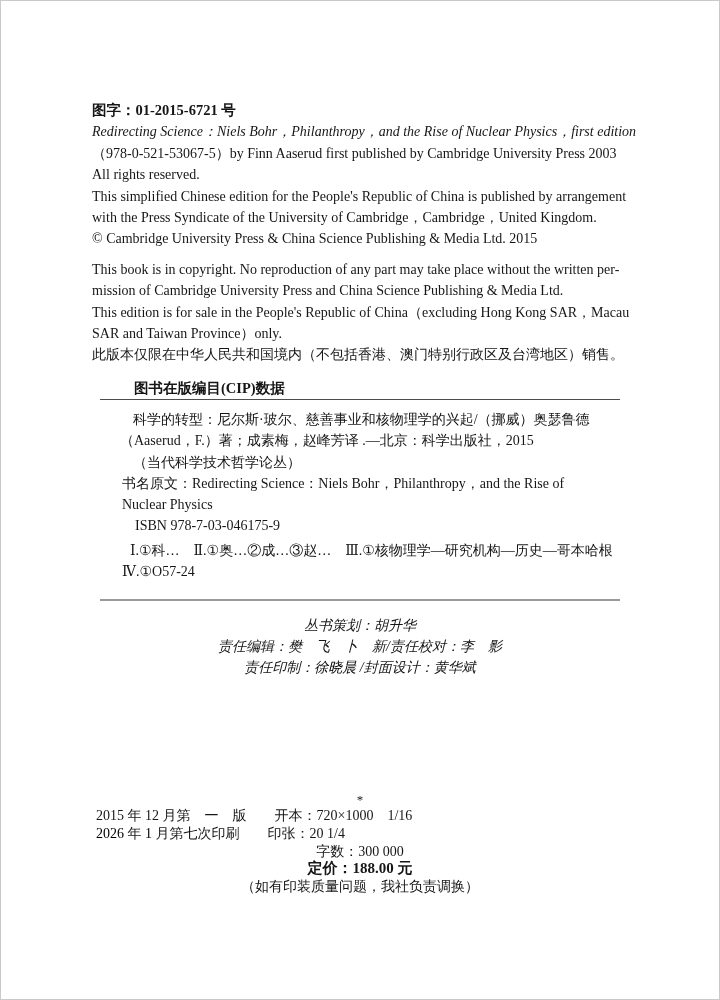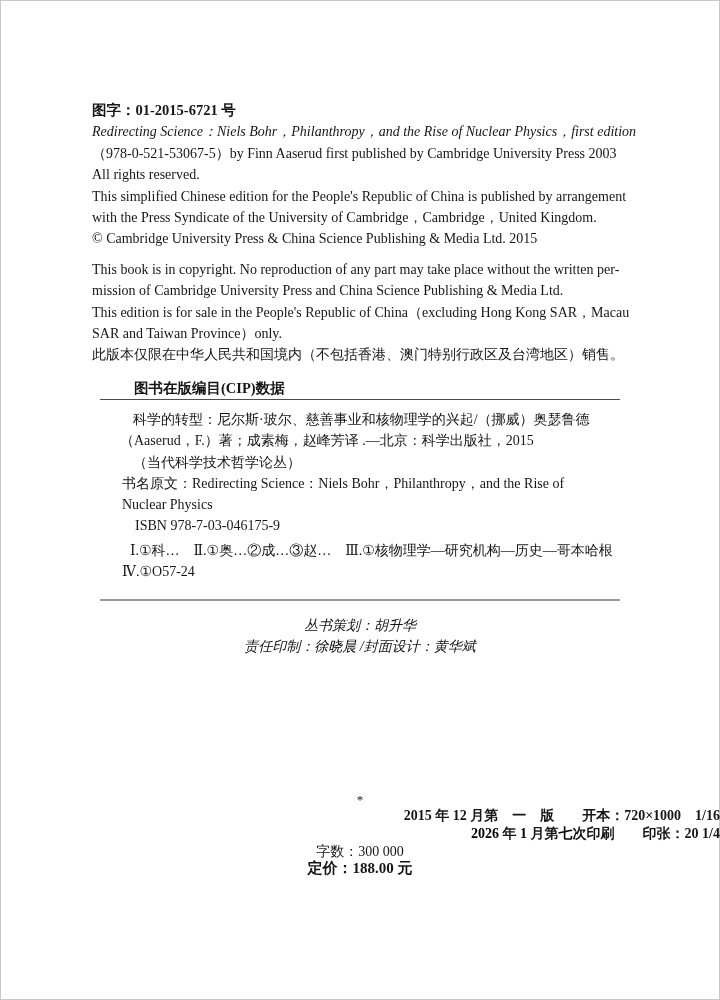--- a/index.html
+++ b/index.html
@@ -41,21 +41,21 @@
   .addr{font-size:12px;margin-top:3px;}
   .post{font-size:12px;margin-top:2px;}
   .url{font-size:12.5px;margin-top:1px;}
   .printer{margin-top:4px;}
   .printer-co{font-weight:700;font-style:italic;font-size:15px;letter-spacing:1px;}
   .printer-suffix{font-size:15px;margin-left:8px;font-style:normal;}
   .dist{font-size:14.5px;margin-top:5px;}
   
   .edition{position:absolute;left:0;top:793px;width:720px;text-align:center;font-size:14px;line-height:17.8px;}
   .star{font-size:13px;line-height:14px;}
-  .ed-left{text-align:right;padding-left:96px;font-weight:bold;}
+  .ed-left{text-align:left;padding-left:96px;}
   .price{font-weight:700;font-size:15px;}
 </style>
 </head>
 <body>
 
 <div class="page">
 
   <div class="license">
     <div class="line register">图字：01-2015-6721 号</div>
     <div class="line it">Redirecting Science：Niels Bohr，Philanthropy，and the Rise of Nuclear Physics，first edition</div>
@@ -82,25 +82,27 @@
     <div class="line ind2">Nuclear Physics</div>
     <div class="line ind15">ISBN 978-7-03-046175-9</div>
     <div class="line ind10 mt3">Ⅰ.①科…　Ⅱ.①奥…②成…③赵…　Ⅲ.①核物理学—研究机构—历史—哥本哈根</div>
     <div class="line ind2">Ⅳ.①O57-24</div>
   </div>
 
   <div class="rule2"></div>
 
   <div class="staff">
     <div class="line">丛书策划：胡升华</div>
+    <div class="line">责任编辑：樊　飞　卜　新/责任校对：李　影</div>
     <div class="line"><span>责任印制：</span><span class="stamp">徐晓晨</span><span> /封面设计：黄华斌</span></div>
   </div>
 
 
   <div class="edition">
     <div class="line star">*</div>
     <div class="line ed-left">2015 年 12 月第　一　版　　开本：720×1000　1/16</div>
     <div class="line ed-left"><span class="stamp">2026</span><span> 年 </span><span class="stamp">1</span><span> 月第</span><span class="stamp">七</span><span>次印刷　　印张：20 1/4</span></div>
     <div class="line">字数：300 000</div>
     <div class="line price">定价：188.00 元</div>
+    <div class="line">（如有印装质量问题，我社负责调换）</div>
   </div>
 
 </div>
 
 </body></html>

